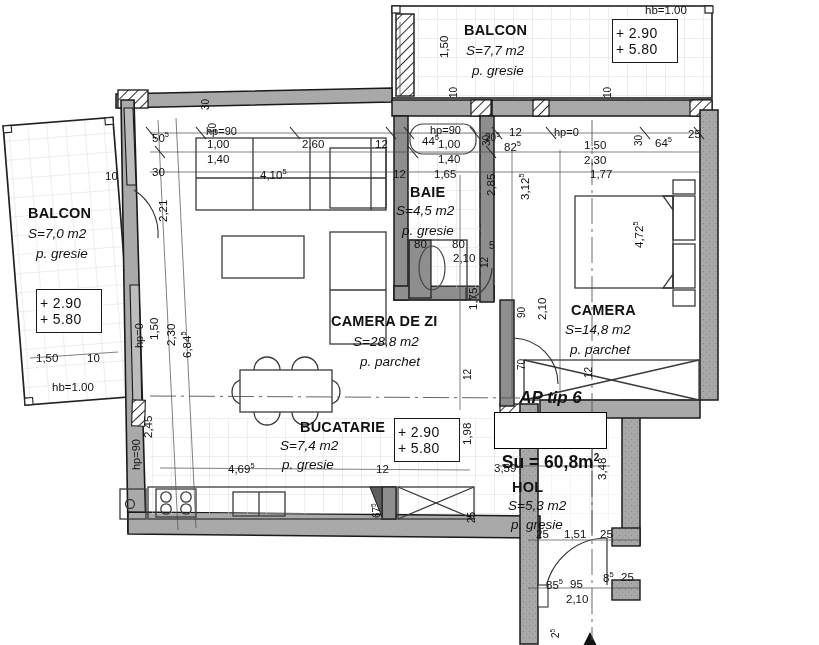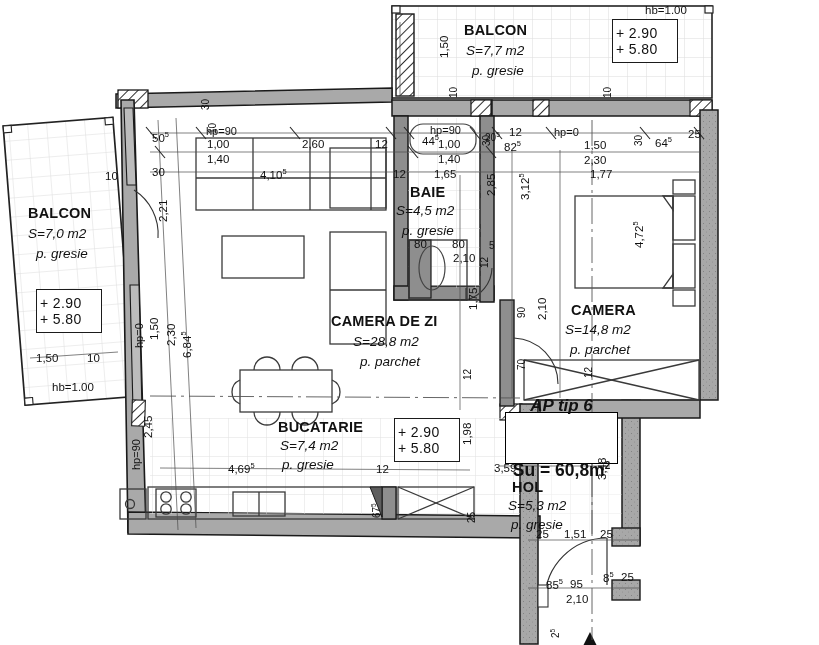--- a/index.html
+++ b/index.html
@@ -371,38 +371,38 @@
   <span>4,72</span><sup>5</sup>
 </div>
 <div class="lbl dim rot90" style="left:518px;top:200px;">
   <span>3,12</span><sup>5</sup>
 </div>
 <div class="lbl dim-sm rot90" style="left:516px;top:318px;">90</div>
 <div class="lbl dim rot90" style="left:536px;top:320px;">2,10</div>
 <div class="lbl dim-sm rot90" style="left:516px;top:370px;">70</div>
 <div class="lbl dim-sm rot90" style="left:583px;top:378px;">12</div>
 
-<div class="lbl room-name" style="left:278px;top:419px;">BUCATARIE</div>
+<div class="lbl room-name" style="left:266px;top:419px;padding-left:34px;">BUCATARIE</div>
 <div class="lbl room-area" style="left:280px;top:438px;">S=7,4 m2</div>
 <div class="lbl room-fin" style="left:282px;top:457px;">p. gresie</div>
 <div class="elevbox" style="left:394px;top:418px;width:66px;height:44px;">
   <span>+ 2.90</span>
   <span>+ 5.80</span>
 </div>
 <div class="lbl dim" style="left:228px;top:462px;">
   <span>4,69</span><sup>5</sup>
 </div>
 <div class="lbl dim" style="left:376px;top:463px;">12</div>
 <div class="lbl dim-sm rot90" style="left:370px;top:518px;">
   <span>67</span><sup>5</sup>
 </div>
 <div class="lbl dim-sm rot90" style="left:466px;top:523px;">25</div>
 <div class="lbl dim rot90" style="left:461px;top:445px;">1,98</div>
 
-<div class="apbox" style="left:505px;top:412px;width:113px;height:52px;gap:44px;">
+<div class="apbox" style="left:494px;top:412px;width:113px;height:37px;gap:44px;">
   <div class="ap-t">AP tip 6</div>
   <div class="ap-s">
     <span>Su = 60,8m</span><sup>2</sup>
   </div>
 </div>
 
 <div class="lbl room-name" style="left:512px;top:479px;">HOL</div>
 <div class="lbl room-area" style="left:508px;top:498px;">S=5,3 m2</div>
 <div class="lbl room-fin" style="left:511px;top:517px;">p. gresie</div>
 <div class="lbl dim" style="left:494px;top:462px;">3,59</div>

